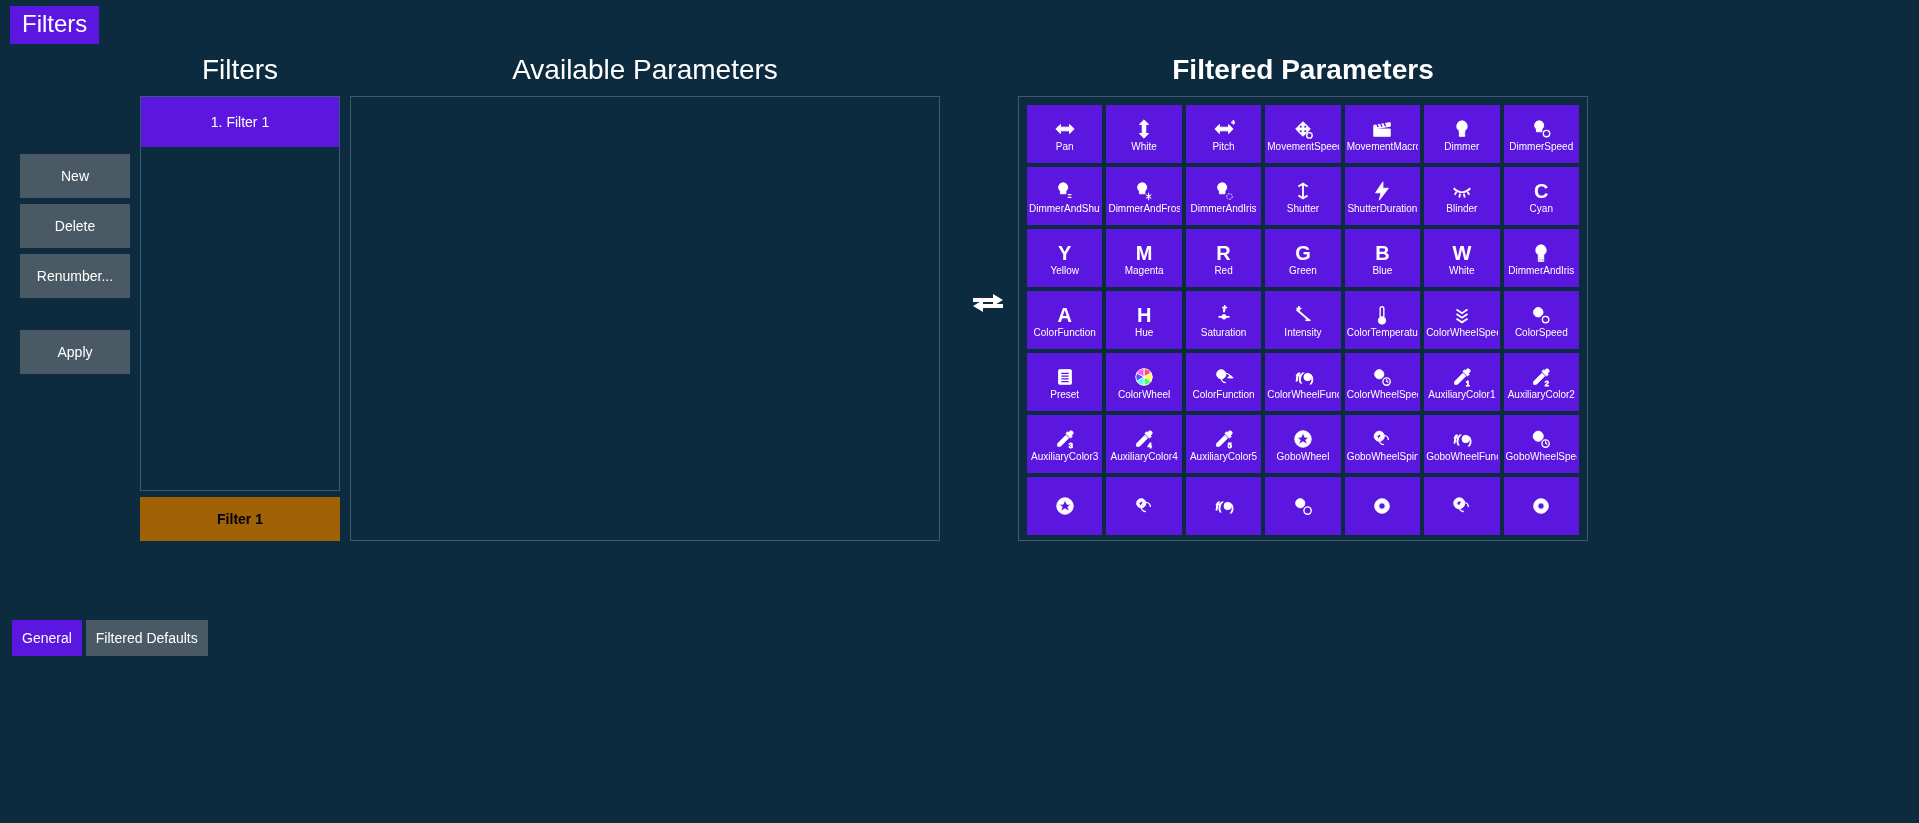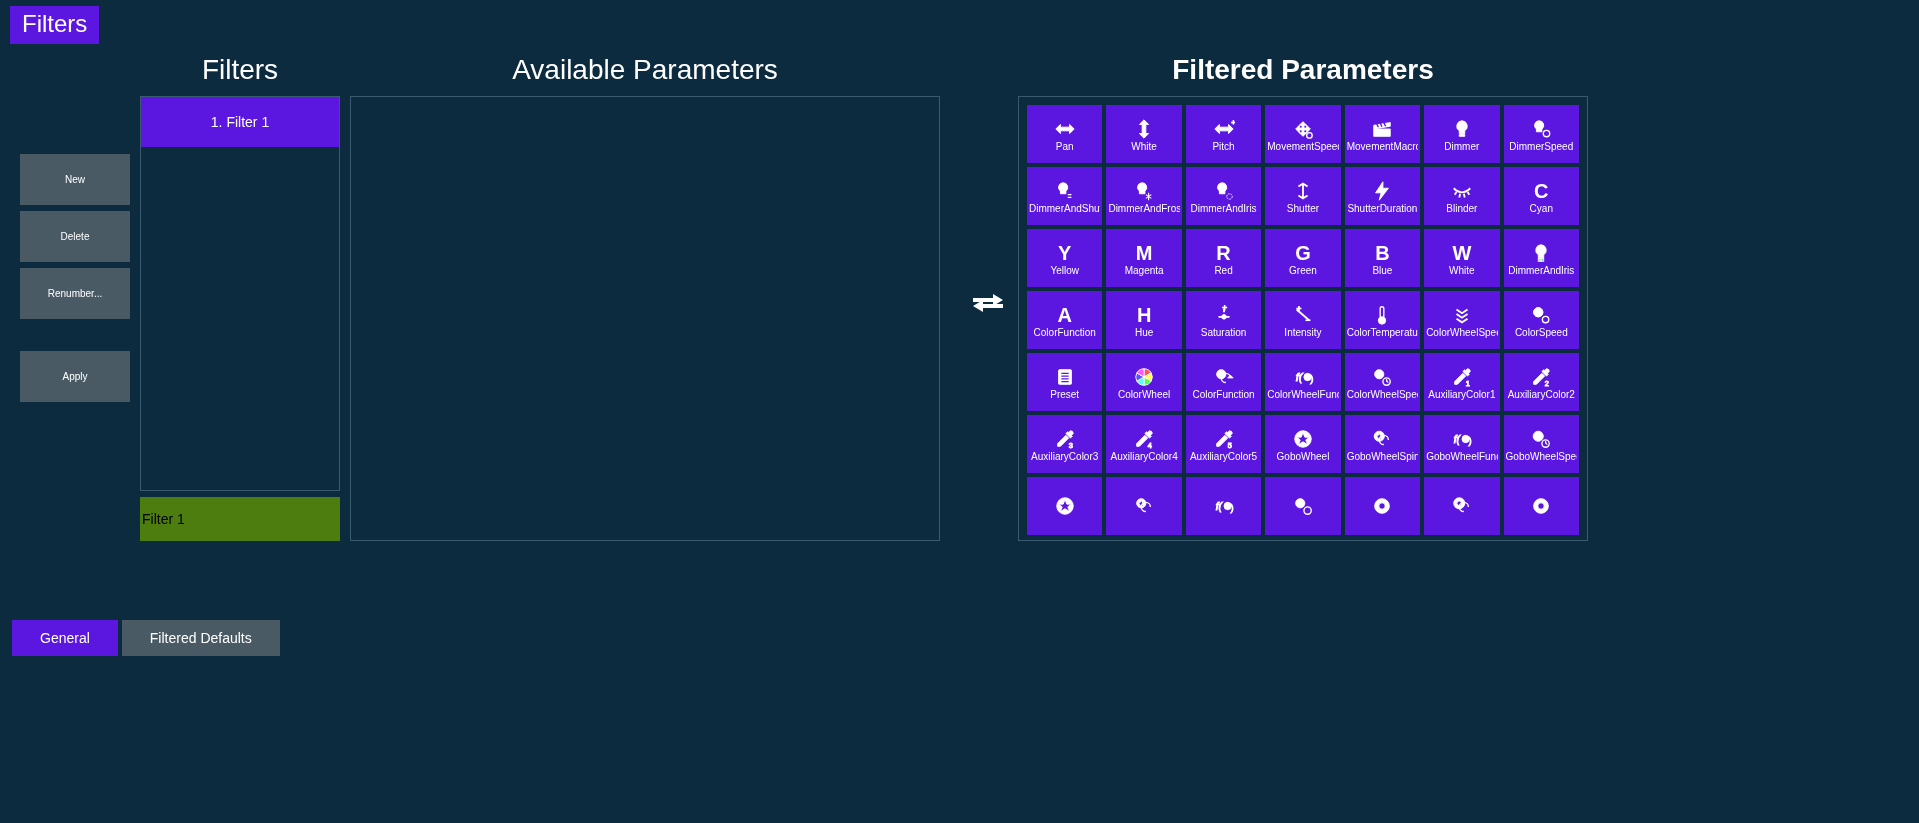--- a/index.html
+++ b/index.html
@@ -11,43 +11,43 @@
     --btn:#4a5a65;
     --btn-hover:#5a6a75;
     --text:#ffffff;
   }
   *{box-sizing:border-box;}
   html,body{margin:0;padding:0;width:1919px;height:823px;background:var(--bg);font-family:"Segoe UI",Arial,sans-serif;color:var(--text);overflow:hidden;}
   .header{padding:6px 10px 0 10px;}
   .title-chip{display:inline-block;background:var(--accent);padding:4px 12px 6px 12px;font-size:24px;font-weight:300;}
   .main{display:flex;align-items:flex-start;padding:10px 20px 0 20px;height:600px;}
   .col-actions{width:110px;display:flex;flex-direction:column;gap:6px;margin-top:100px;margin-right:10px;}
-  .btn{background:var(--btn);border:none;color:var(--text);font-size:10px;height:51px;cursor:pointer;}
+  .btn{background:var(--btn);border:none;color:var(--text);font-size:14px;height:44px;cursor:pointer;}
   .col-filters{width:200px;margin-right:10px;}
   .col-filters .heading{font-size:28px;font-weight:300;text-align:center;margin-bottom:10px;}
   .filters-list{height:395px;border:1px solid var(--panel-border);}
   .filters-list .item{height:50px;display:flex;align-items:center;justify-content:center;font-size:14px;cursor:pointer;}
   .filters-list .item.selected{background:var(--accent);}
-  .filter-name-input{width:100%;height:44px;background:#4d7c0f;color:#000;border:none;text-align:left;font-size:14px;margin-top:6px;}
+  .filter-name-input{width:100%;height:44px;background:#a16207;color:#000;border:none;text-align:center;font-size:14px;margin-top:6px;font-weight:bold;}
   .col-avail{flex:0 0 590px;margin-right:28px;}
   .col-avail .heading{font-size:28px;font-weight:300;text-align:center;margin-bottom:10px;}
   .avail-box{height:445px;border:1px solid var(--panel-border);}
   .swap-col{width:40px;display:flex;align-items:center;justify-content:center;height:500px;}
   .swap-icon svg{display:block;}
   .col-filtered{flex:0 0 570px;margin-left:10px;}
   .col-filtered .heading{font-size:28px;font-weight:700;text-align:center;margin-bottom:10px;}
   .filtered-box{height:445px;border:1px solid var(--panel-border);padding:8px;overflow:hidden;}
   .tile-grid{display:grid;grid-template-columns:repeat(7,1fr);gap:4px;}
   .tile{background:var(--tile);height:58px;display:flex;flex-direction:column;align-items:center;justify-content:center;cursor:pointer;overflow:hidden;padding:2px;}
   .tile .ico{height:26px;display:flex;align-items:center;justify-content:center;}
   .tile .ico svg{width:22px;height:22px;fill:#fff;stroke:#fff;}
   .tile .glyph{font-size:20px;font-weight:600;line-height:1;}
   .tile .lbl{font-size:10px;text-align:center;line-height:1.05;white-space:nowrap;overflow:hidden;text-overflow:clip;width:100%;}
   .tabs{position:absolute;left:12px;top:620px;display:flex;gap:4px;}
-  .tab{padding:10px 28px;font-size:14px;cursor:pointer;}
+  .tab{padding:10px 10px;font-size:14px;cursor:pointer;}
   .tab.active{background:var(--accent);}
   .tab.inactive{background:var(--btn);}
 </style>
 </head>
 <body>
 
 <div class="header">
   <span class="title-chip">Filters</span>
 </div>
 

